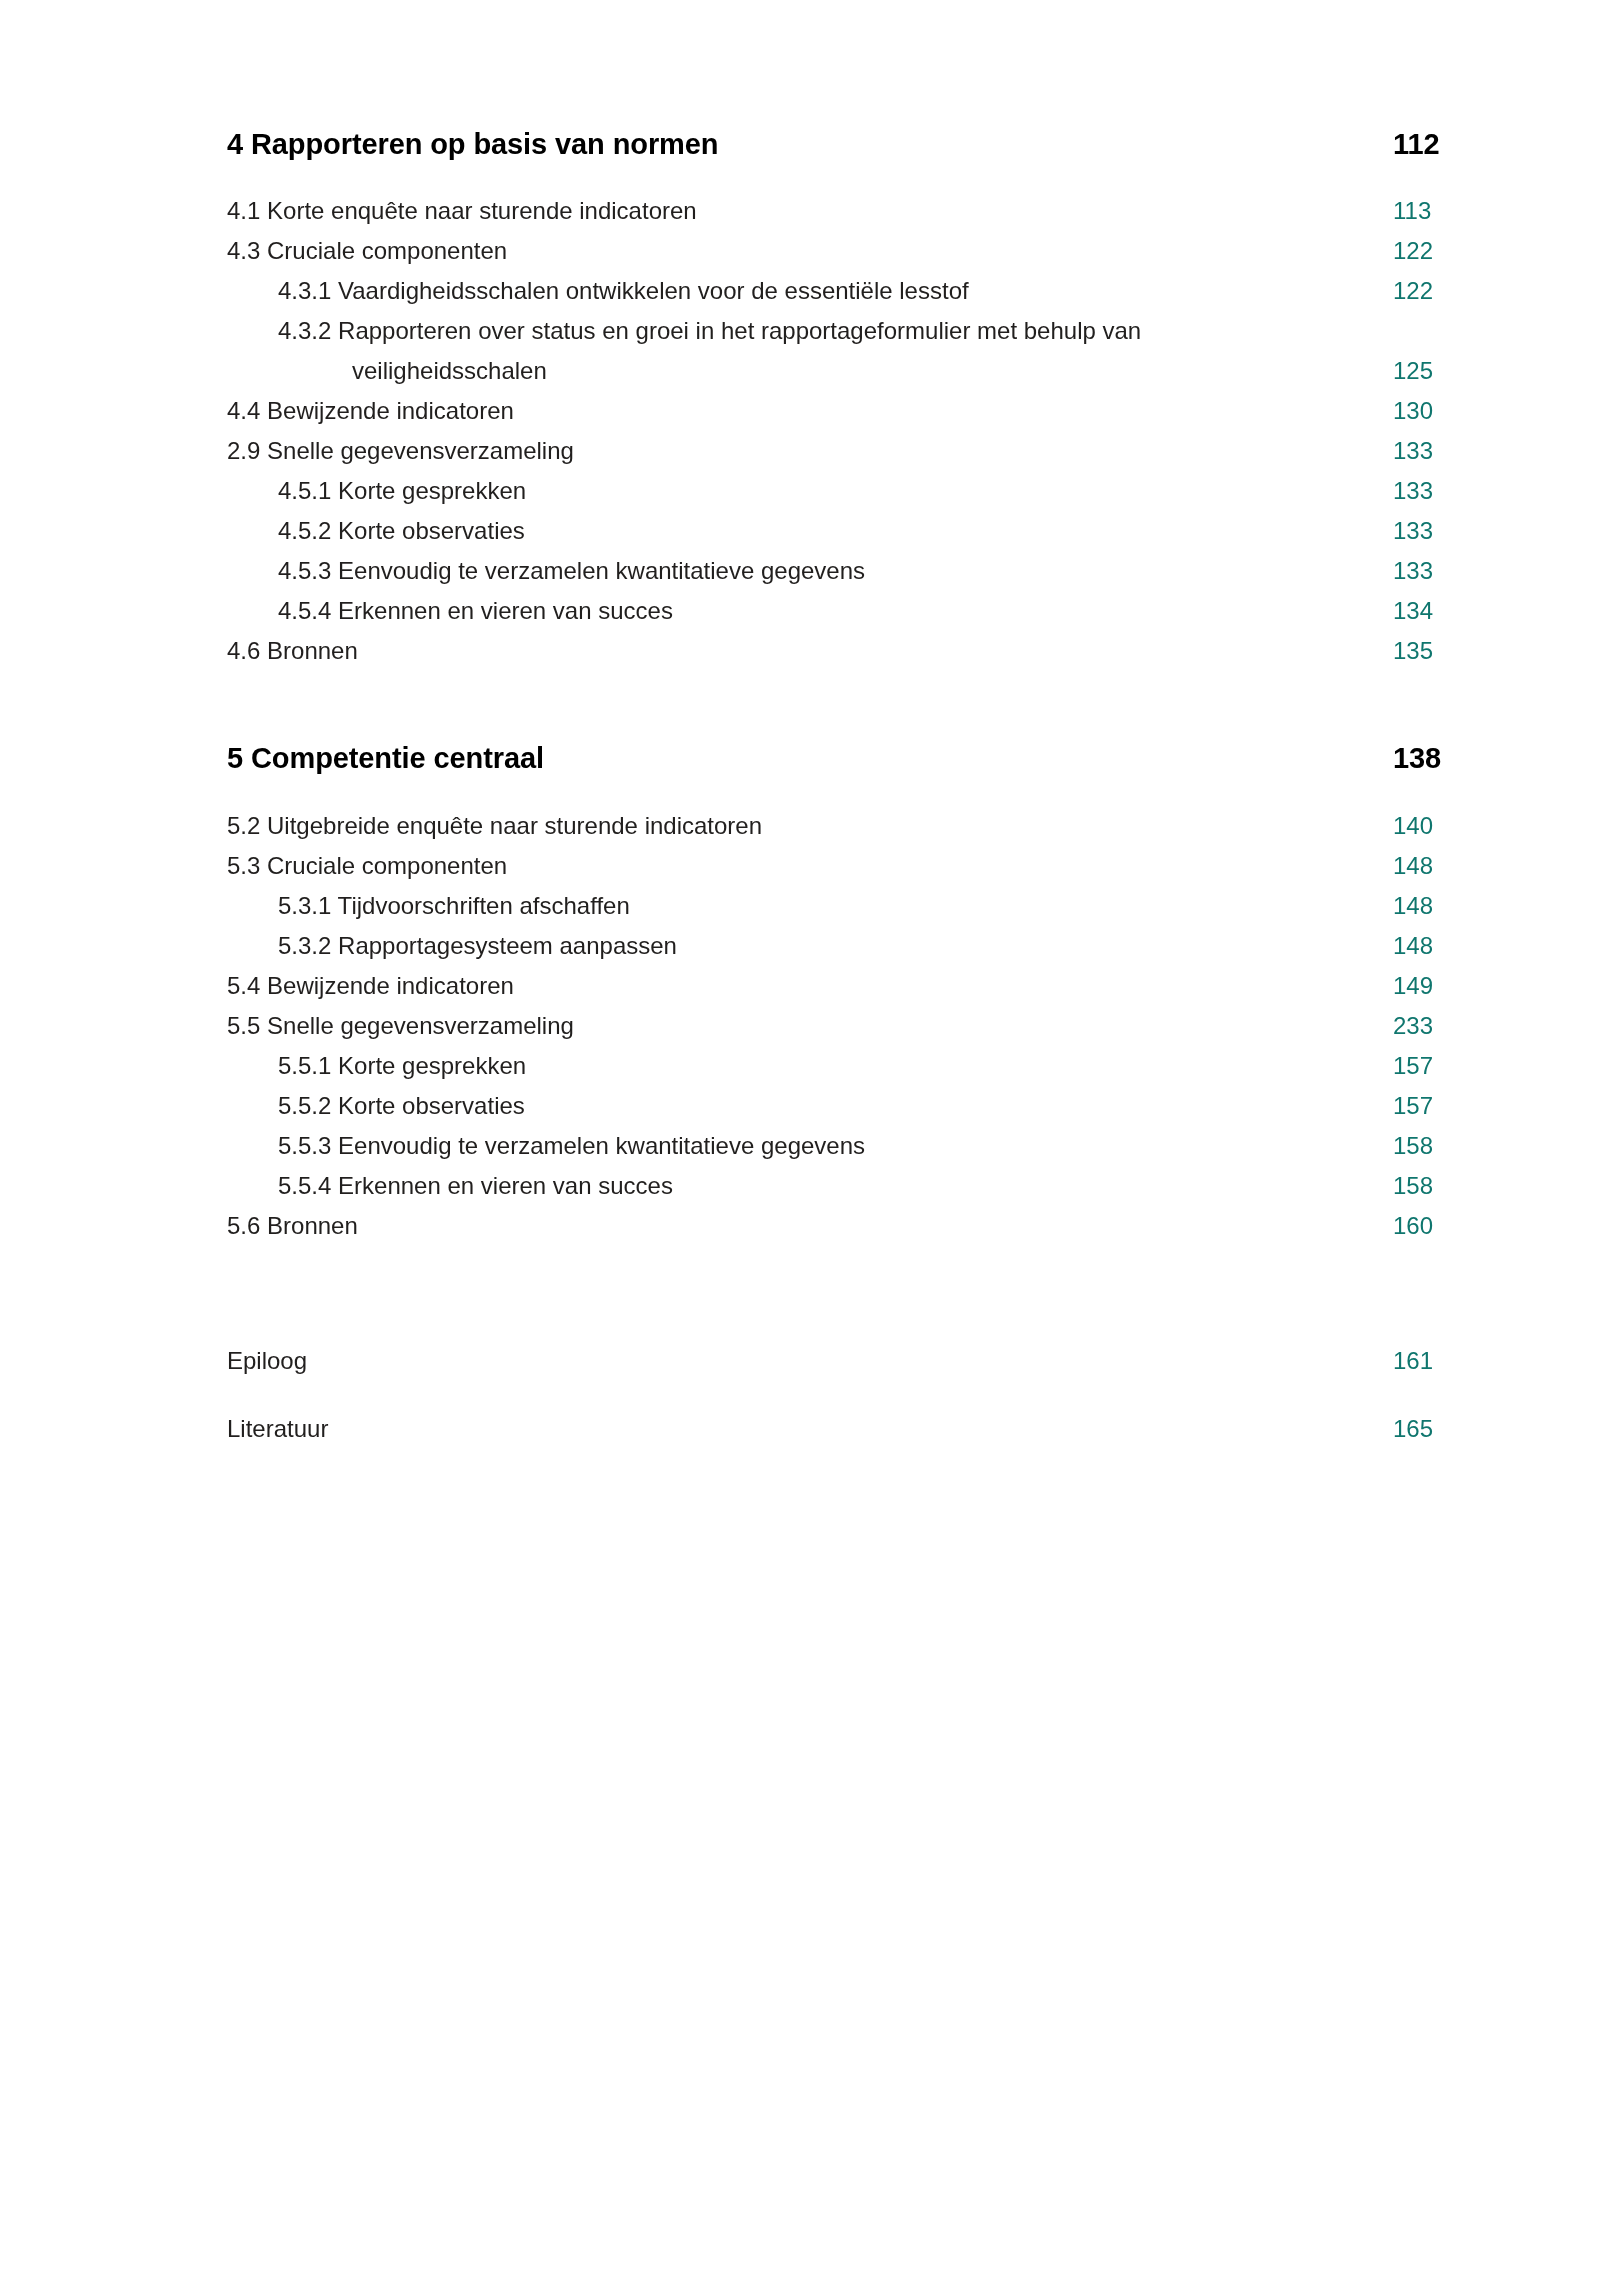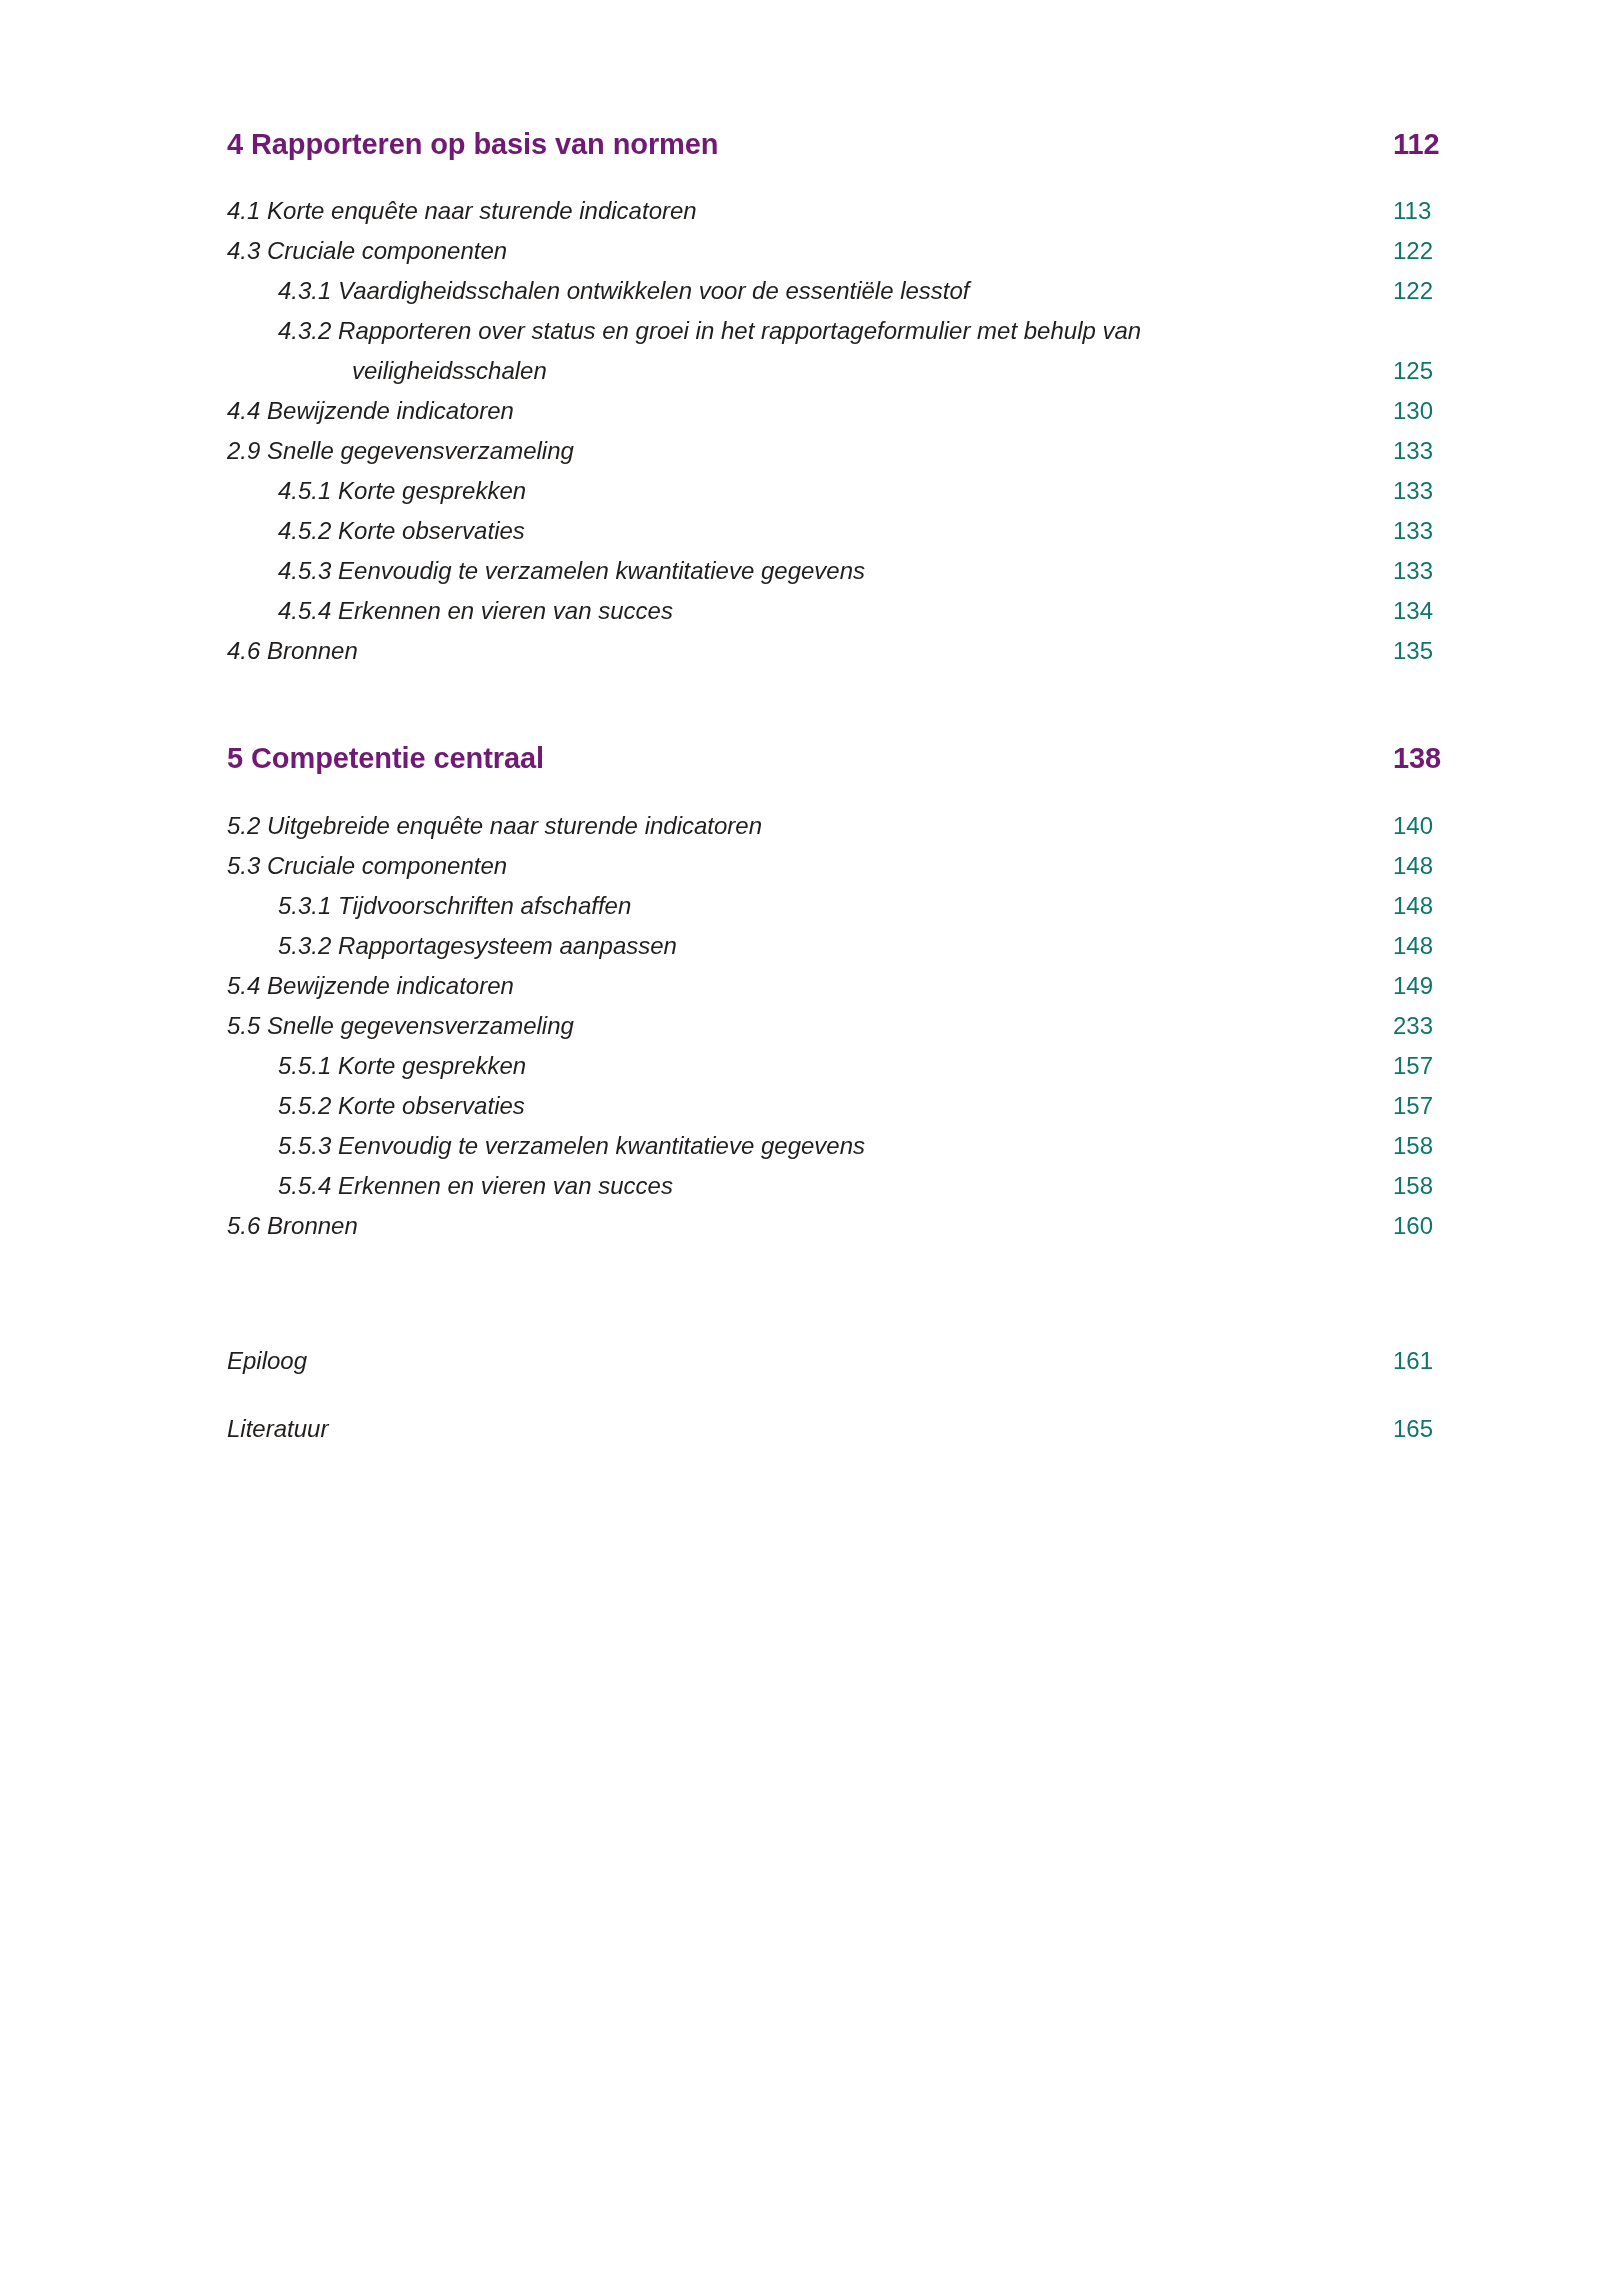--- a/index.html
+++ b/index.html
@@ -27,21 +27,21 @@
     position: absolute;
     left: 227px;
     top: 125px;
     width: 1240px;
   }
 
   
   .chapter-row {
     display: flex;
     align-items: flex-end;
-    color: #701a75;
+    color: #000000;
     font-weight: bold;
     font-size: 29px;
     line-height: 39px;
     letter-spacing: -0.1px;
   }
   .chapter-row .entry-title {
     flex: 0 1 auto;
     padding-right: 15.7px;
   }
   .chapter-row .entry-page {
@@ -55,21 +55,20 @@
   .row {
     position: relative;
     display: block;
     font-size: 24px;
     line-height: 40px;
     color: #211f1e;
   }
   .row .entry-title {
     display: block;
     padding-right: 294px;
-    font-style: italic;
   }
   .row .entry-page {
     position: absolute;
     left: 1166px;
     top: 0;
     font-size: 24px;
     color: #0f766e;
     white-space: nowrap;
   }
 

